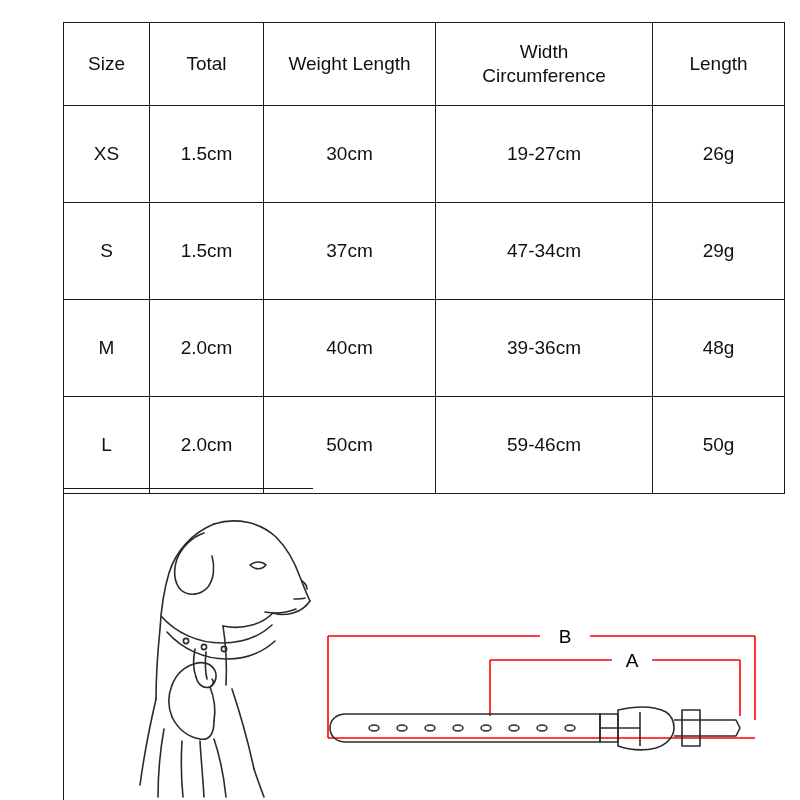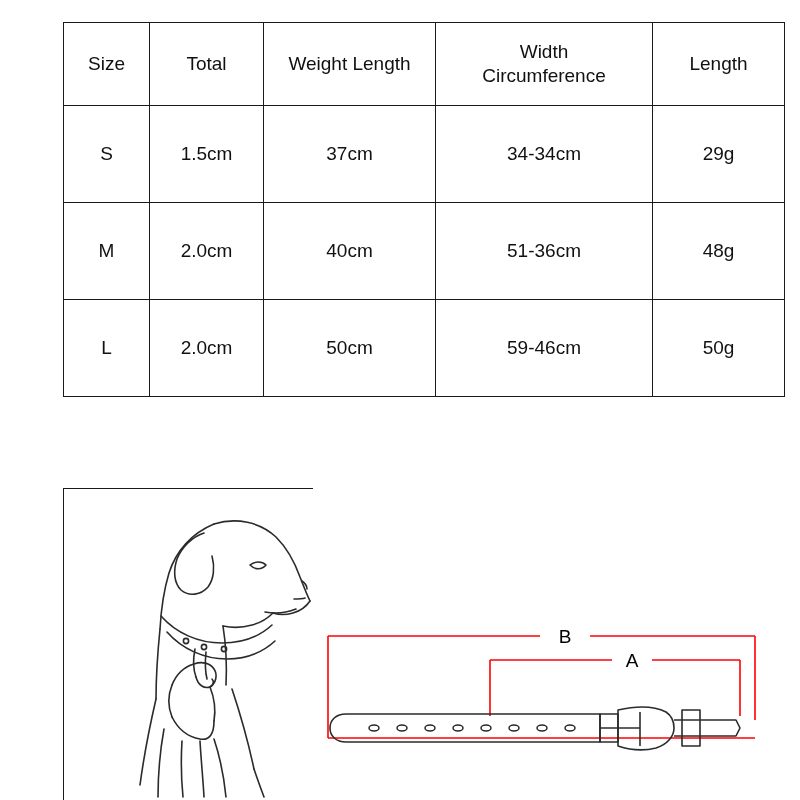--- a/index.html
+++ b/index.html
@@ -106,31 +106,38 @@
           <td class="col-length">Weight Length</td>
           <td class="col-neck hdr-neck">
             <span>Width</span>
             <span>Circumference</span>
           </td>
           <td class="col-weight">Length</td>
         </tr>
       </thead>
       <tbody>
         <tr>
+          <td>XS</td>
+          <td>1.5cm</td>
+          <td>30cm</td>
+          <td>19-27cm</td>
+          <td>26g</td>
+        </tr>
+        <tr>
           <td>S</td>
           <td>1.5cm</td>
           <td>37cm</td>
-          <td>34-34cm</td>
+          <td>47-34cm</td>
           <td>29g</td>
         </tr>
         <tr>
           <td>M</td>
           <td>2.0cm</td>
           <td>40cm</td>
-          <td>51-36cm</td>
+          <td>39-36cm</td>
           <td>48g</td>
         </tr>
         <tr>
           <td>L</td>
           <td>2.0cm</td>
           <td>50cm</td>
           <td>59-46cm</td>
           <td>50g</td>
         </tr>
       </tbody>

